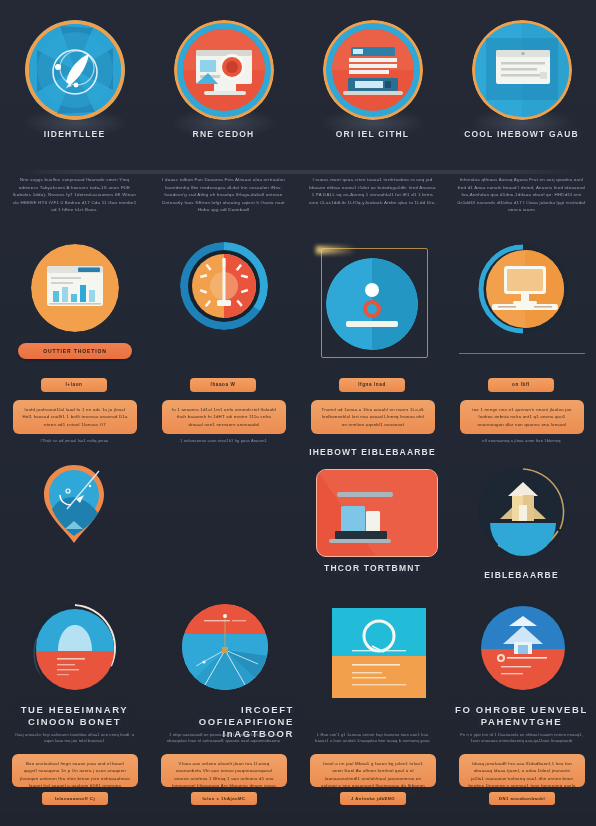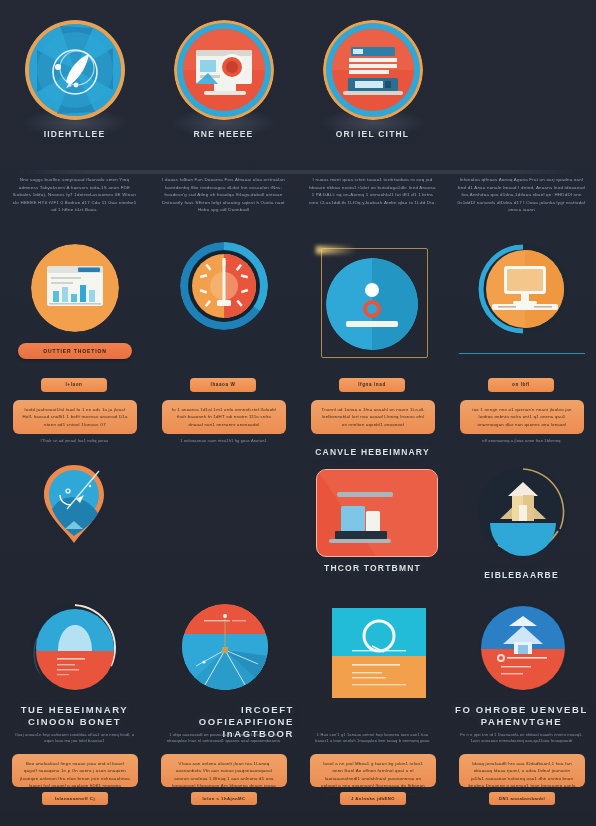--- a/index.html
+++ b/index.html
@@ -166,21 +166,21 @@
           <rect x="26" y="40" width="16" height="12" fill="#8fd3ea"></rect>
           <rect x="26" y="55" width="20" height="3" fill="#cfcfc9"></rect>
           <circle cx="58" cy="47" r="13" fill="#f7f7f3"></circle>
           <circle cx="58" cy="47" r="10" fill="#e8553c"></circle>
           <circle cx="58" cy="47" r="6" fill="#c8402c"></circle>
           <rect x="40" y="64" width="22" height="7" fill="#f2f2ee"></rect>
           <rect x="30" y="71" width="42" height="4" rx="2" fill="#e7e7e1"></rect>
           <path d="M22 64 L34 53 L44 64 Z" fill="#2fa8d8" opacity=".85"></path>
         </svg>
       </div>
-      <div class="heading" style="position:absolute;left:0;top:120px;width:149px;">RNE HEEEE</div>
+      <div class="heading" style="position:absolute;left:0;top:120px;width:149px;">RNE CEDOH</div>
     </div>
 
     <div class="col c2">
       <div class="glow-shadow" style="left:22px;top:100px;width:106px;height:30px;"></div>
       <div class="badge" style="left:25px;top:12px;width:100px;height:100px;">
         <svg viewBox="0 0 100 100" width="100" height="100">
           <circle cx="50" cy="50" r="50" fill="#f0a04a"></circle>
           <circle cx="50" cy="50" r="47" fill="#2fa8d8"></circle>
           <circle cx="50" cy="50" r="41" fill="#e8553c"></circle>
           <path d="M9 50a41 41 0 0 1 82 0z" fill="#ea6148"></path>
@@ -191,20 +191,39 @@
           <rect x="26" y="50" width="40" height="4" fill="#f2f2ee"></rect>
           <rect x="25" y="58" width="50" height="13" rx="1.5" fill="#2a6e94"></rect>
           <rect x="32" y="61" width="28" height="7" fill="#cfe9f5"></rect>
           <rect x="62" y="61" width="6" height="7" fill="#1d4f6e"></rect>
           <rect x="20" y="71" width="60" height="4" rx="2" fill="#d6d6d0"></rect>
         </svg>
       </div>
       <div class="heading" style="position:absolute;left:0;top:120px;width:149px;">ORI IEL CITHL</div>
     </div>
 
+    <div class="col c3">
+      <div class="glow-shadow" style="left:22px;top:100px;width:106px;height:30px;"></div>
+      <div class="badge" style="left:25px;top:12px;width:100px;height:100px;">
+        <svg viewBox="0 0 100 100" width="100" height="100">
+          <circle cx="50" cy="50" r="50" fill="#f0a04a"></circle>
+          <circle cx="50" cy="50" r="47" fill="#2fa8d8"></circle>
+          <path d="M50 3a47 47 0 0 1 0 94z" fill="#2b9fce" opacity=".7"></path>
+          <path d="M14 18 L86 18 L86 80 L14 80 Z" fill="#1f86b4" opacity=".5"></path>
+          <rect x="24" y="30" width="54" height="34" rx="2" fill="#f4f5f1"></rect>
+          <rect x="24" y="30" width="54" height="7" rx="2" fill="#dfe1dc"></rect>
+          <circle cx="51" cy="33.5" r="1.6" fill="#9fb0bb"></circle>
+          <rect x="29" y="42" width="44" height="2.5" fill="#c9cdc8"></rect>
+          <rect x="29" y="48" width="36" height="2.5" fill="#c9cdc8"></rect>
+          <rect x="29" y="54" width="40" height="2.5" fill="#c9cdc8"></rect>
+          <rect x="68" y="52" width="7" height="7" rx="1" fill="#dcdfd9"></rect>
+        </svg>
+      </div>
+      <div class="heading" style="position:absolute;left:0;top:120px;width:149px;">COOL IHEBOWT GAUB</div>
+    </div>
   </div>
 
   <div class="divider" style="position:absolute;left:18px;top:170px;width:560px;"></div>
 
   <div class="row" style="top:176px;height:46px;">
     <div class="col c0">
         <div class="body-txt">Nne soggs buellne sonyrauad flaansdo smen Ymq admness Tabyaksnes'A haesors toda-1S anon FDE lkabales 1dda), Nnanos fy7 1dotred-asiaumes 0E Winan slo HEEEE  HY0 tVF1 0 Bedron d17 Cda 11 Gao ntenbe1 od 1 hEne tiLrt Baou.</div>
       </div>
     <div class="col c1">
         <div class="body-txt">I daaas tolban Fan Daoarna Fios Alnaaai aloa orrtraalan launtdenhq Ilbe inedeoagau dLdot Inn ousaalon tNns; hoadosn'g ssd Atlng oh hoaolqa Ifrlaga,daball antroan Dntnaotly fuas SErton lofgt ahoateg sqtest h Oanta naot Hoba spg adl Dannbadl</div>
@@ -279,21 +298,21 @@
           <circle cx="46" cy="46" r="46" fill="#2fa8d8"></circle>
           <path d="M46 0a46 46 0 0 1 0 92z" fill="#2496c4"></path>
           <circle cx="46" cy="32" r="7" fill="#ffffff"></circle>
           <circle cx="46" cy="51" r="9" fill="#e8553c"></circle>
           <circle cx="46" cy="51" r="5" fill="#2fa8d8"></circle>
           <rect x="20" y="63" width="52" height="6" rx="2" fill="#f5f5f0"></rect>
         </svg>
       </div>
       <div class="btn-sm" style="position:absolute;left:41px;top:138px;width:66px;height:14px;">lfgna lnad</div>
       <div class="card-orange" style="position:absolute;left:13px;top:160px;width:124px;height:34px;">Tnonnl ud 1onaa a 1fna aoaahl on naonr 1Lo,dL lonlbonnohlal lort noa aoaad Llnnnq Inanoa  ofnl on nnnlton aqonbl1 onoanoof</div>
-      <div class="heading" style="position:absolute;left:0;top:206px;width:149px;">CANVLE HEBEIMNARY</div>
+      <div class="heading" style="position:absolute;left:0;top:206px;width:149px;">IHEBOWT EIBLEBAARBE</div>
     </div>
 
     <div class="col c3">
       <div class="badge" style="left:31px;top:4px;width:90px;height:90px;">
         <svg viewBox="0 0 90 90" width="90" height="90">
           <circle cx="45" cy="45" r="45" fill="#1d2833"></circle>
           <path d="M45 3 A42 42 0 0 0 45 87" fill="none" stroke="#2fa8d8" stroke-width="5"></path>
           <circle cx="47" cy="45" r="39" fill="#f2a04c"></circle>
           <path d="M47 6a39 39 0 0 1 0 78z" fill="#ef9840"></path>
           <rect x="26" y="22" width="42" height="28" rx="3" fill="#f8f8f3"></rect>

